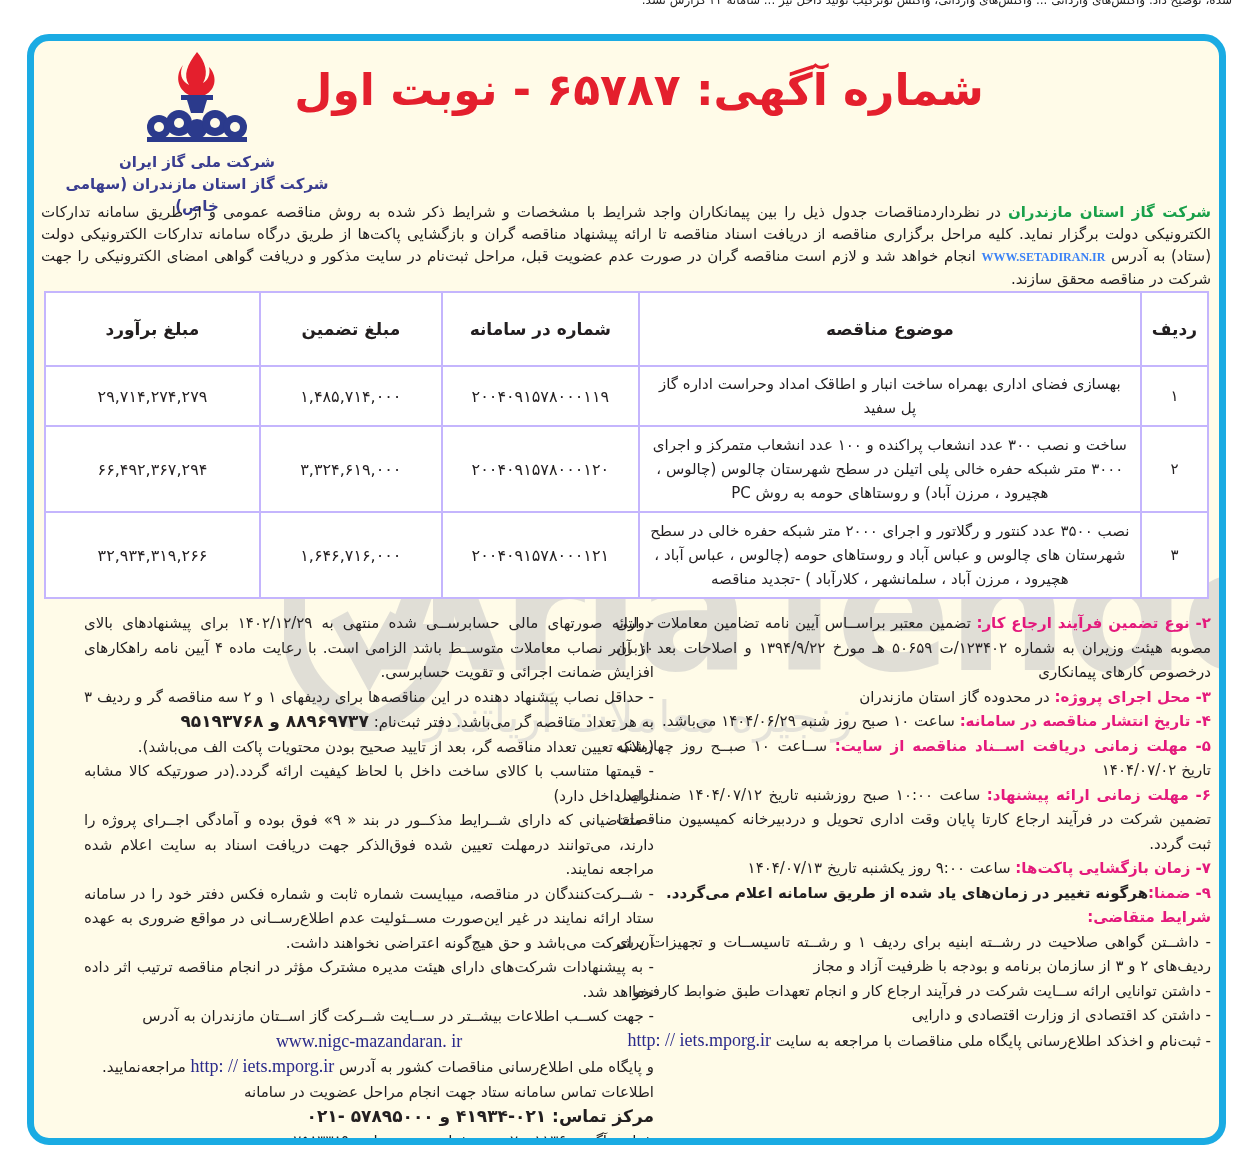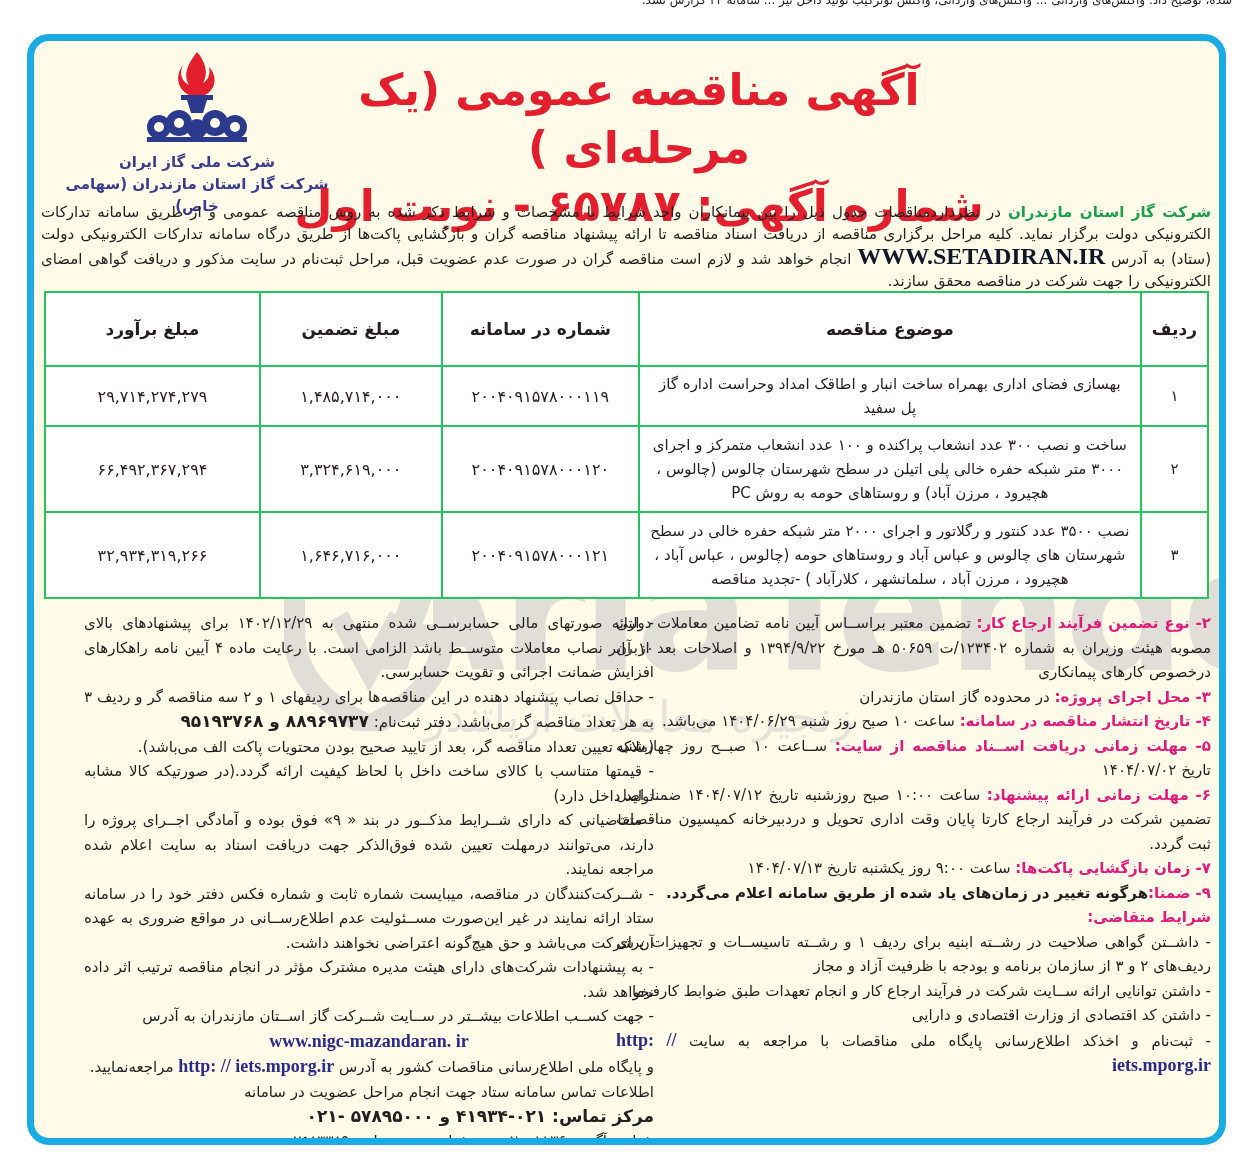--- a/index.html
+++ b/index.html
@@ -32,37 +32,37 @@
   }
   .logo-l1, .logo-l2 { color: #3a3d8f; font-weight: bold; font-size: 15px; line-height: 22px; }
   .title {
     position: absolute; right: 230px; top: 20px; width: 700px; text-align: center;
     color: #e41f2d; font-weight: bold; font-size: 44px; line-height: 58px;
   }
   .intro {
     position: absolute; right: 8px; top: 160px; width: 1170px; font-size: 15px; line-height: 22px; text-align: justify;
   }
   .intro .company { color: #1aa04a; font-weight: bold; }
-  .intro .site { color: #0f172a; font-weight: bold; font-family: "Liberation Serif", serif; font-size: 24px; }
+  .intro .site { color: #3b82f6; font-weight: bold; font-family: "Liberation Serif", serif; font-size: 12px; }
   .tbl {
     position: absolute; right: 10px; top: 250px; width: 1165px; border-collapse: collapse; background: #ffffff;
   }
-  .tbl th, .tbl td { border: 2px solid #22c55e; text-align: center; font-size: 15px; padding: 3px 10px; }
+  .tbl th, .tbl td { border: 2px solid #c4b5fd; text-align: center; font-size: 15px; padding: 3px 10px; }
   .tbl th { height: 66px; font-weight: bold; font-size: 17px; }
   .tbl td.num { font-size: 16px; letter-spacing: 1px; }
   .tbl td.subject { text-align: center; line-height: 24px; }
   .col-right {
     position: absolute; right: 8px; top: 570px; width: 595px; font-size: 15px; line-height: 24.5px; text-align: justify;
   }
   .col-left {
     position: absolute; left: 10px; top: 570px; width: 570px; font-size: 15px; line-height: 24.5px; text-align: justify; margin-left: 40px;
   }
   .pink { color: #e4197c; font-weight: bold; }
   .bold { font-weight: bold; }
-  .url { color: #2a2a8a; font-weight: bold; font-family: "Liberation Serif", serif; font-size: 18px; direction: ltr; unicode-bidi: embed; }
+  .url { color: #2a2a8a; font-weight: normal; font-family: "Liberation Serif", serif; font-size: 18px; direction: ltr; unicode-bidi: embed; }
   .url-center { text-align: center; }
   .p { margin: 0; }
 </style>
 </head>
 <body>
 
 <div class="top-strip"><span>شده، توضیح داد. واکنش‌های واردانی ... واکنش‌های وارداتی، واکنش نوترکیب تولید داخل نیز ... سامانه ۴۴ گزارش نشد.</span></div>
 
 <div class="frame">
 
@@ -89,21 +89,20 @@
       <circle cx="42" cy="76" r="5" fill="#fffbe8"></circle>
       <circle cx="78" cy="76" r="5" fill="#fffbe8"></circle>
       <circle cx="98" cy="80" r="5" fill="#fffbe8"></circle>
       <rect x="10" y="90" width="100" height="5" fill="#2b3a8c"></rect>
     </svg>
     <div class="logo-l1">شرکت ملی گاز ایران</div>
     <div class="logo-l2">شرکت گاز استان مازندران (سهامی خاص)</div>
   </div>
 
   <div class="title">
-    <div>آگهی مناقصه عمومی (یک مرحله‌ای )</div>
     <div>شماره آگهی: ۶۵۷۸۷ - نوبت اول</div>
   </div>
 
   <div class="intro">
     <span class="company">شرکت گاز استان مازندران</span><span> در نظرداردمناقصات جدول ذیل را بین پیمانکاران واجد شرایط با مشخصات و شرایط ذکر شده به روش مناقصه عمومی و از طریق سامانه تدارکات الکترونیکی دولت برگزار نماید. کلیه مراحل برگزاری مناقصه از دریافت اسناد مناقصه تا ارائه پیشنهاد مناقصه گران و بازگشایی پاکت‌ها از طریق درگاه سامانه تدارکات الکترونیکی دولت (ستاد) به آدرس </span><span class="site" dir="ltr">WWW.SETADIRAN.IR</span><span> انجام خواهد شد و لازم است مناقصه گران در صورت عدم عضویت قبل، مراحل ثبت‌نام در سایت مذکور و دریافت گواهی امضای الکترونیکی را جهت شرکت در مناقصه محقق سازند.</span>
   </div>
 
   <table class="tbl">
     <thead>
       <tr>

